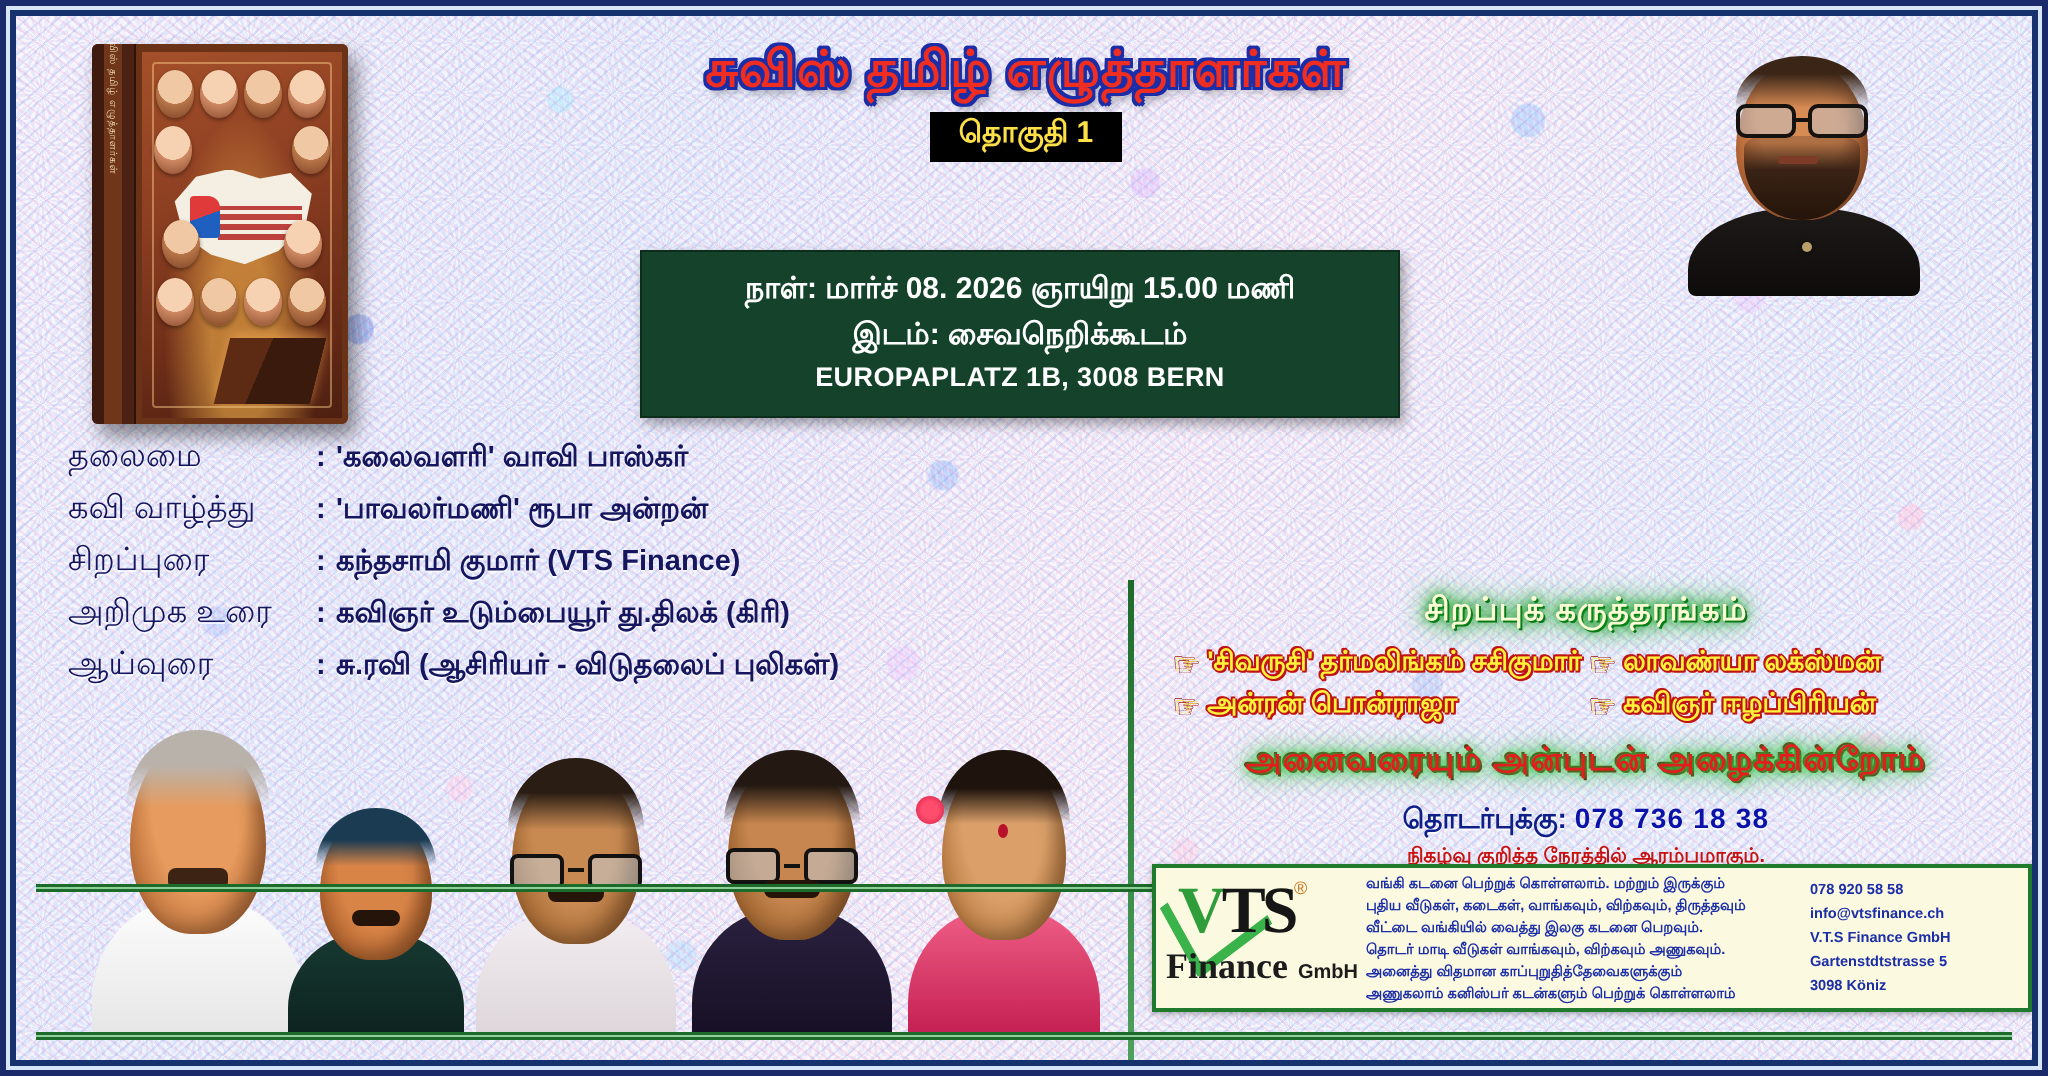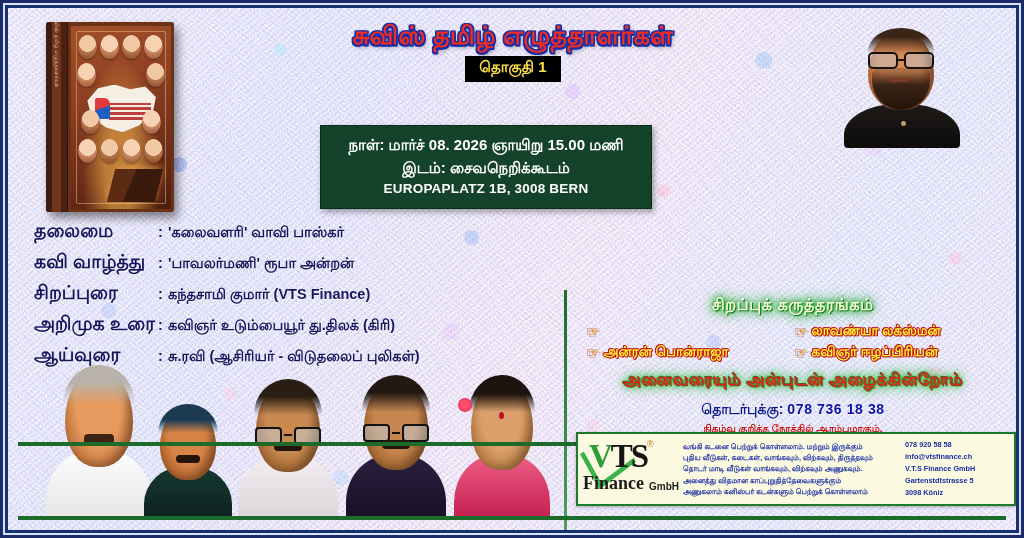--- a/index.html
+++ b/index.html
@@ -151,34 +151,34 @@
   }
   .h-badge {
     display:inline-block; margin-top: 4px;
     background:#000; color:#fde047;
     font-size:15px; font-weight:700;
     padding: 2px 14px 4px;
   }
 
   
   #greenbox {
-    position:absolute; left:312px; top:117px; width:332px;
+    position:absolute; left:312px; top:117px; width:380px;
     background:#14422a; border:1px solid #0d2d1c;
     padding: 8px 10px 9px; text-align:center;
     box-shadow: 2px 3px 6px rgba(0,0,0,.35);
   }
   .gb-l1, .gb-l2 { color:#ffffff; font-size:15px; font-weight:700; line-height:1.5; }
   .gb-l3 { color:#ffffff; font-size:13.5px; font-weight:700; line-height:1.5; letter-spacing:.2px; }
 
   
   #credits { position:absolute; left:26px; top:208px; width:470px; }
   .cr-row { display:flex; align-items:baseline; line-height:1.63; }
   .cr-k {
     width: 124px; flex: 0 0 124px;
-    color:#16165e; font-size:19px; font-weight:700;
+    color:#16165e; font-size:16px; font-weight:400;
     text-shadow: 0 1px 0 rgba(255,255,255,.75);
   }
   .cr-s { width:10px; flex:0 0 10px; color:#16165e; font-size:14.5px; font-weight:700; }
   .cr-v {
     color:#16165e; font-size:14.5px; font-weight:700;
     text-shadow: 0 1px 0 rgba(255,255,255,.75);
   }
 
   
   #portrait { position:absolute; right: 52px; top: 20px; width: 124px; height: 120px; }
@@ -487,20 +487,21 @@
       </div>
     </div>
 
     <div class="vdiv"></div>
 
     <div id="seminar">
       <div class="sem-title">சிறப்புக் கருத்தரங்கம்</div>
       <div class="sem-grid">
         <div class="sem-name">
           <span class="hand-icon">☞</span>
+          <span>'சிவருசி' தர்மலிங்கம் சசிகுமார்</span>
         </div>
         <div class="sem-name">
           <span class="hand-icon">☞</span>
           <span>லாவண்யா லக்ஸ்மன்</span>
         </div>
         <div class="sem-name">
           <span class="hand-icon">☞</span>
           <span>அன்ரன் பொன்ராஜா</span>
         </div>
         <div class="sem-name">
@@ -522,20 +523,21 @@
       <div class="ad-logo">
         <div class="vts-check"></div>
         <div class="vts"><span class="v">V</span><span class="t">T</span><span class="s">S</span></div>
         <div class="vts-reg">®</div>
         <div class="vts-fin">Finance</div>
         <div class="vts-gmbh">GmbH</div>
       </div>
       <div class="ad-body">
         <div>வங்கி கடனை பெற்றுக் கொள்ளலாம். மற்றும் இருக்கும்</div>
         <div>புதிய வீடுகள், கடைகள், வாங்கவும், விற்கவும், திருத்தவும்</div>
+        <div>வீட்டை வங்கியில் வைத்து இலகு கடனை பெறவும்.</div>
         <div>தொடர் மாடி வீடுகள் வாங்கவும், விற்கவும் அணுகவும்.</div>
         <div>அனைத்து விதமான காப்புறுதித்தேவைகளுக்கும்</div>
         <div>அணுகலாம் கனிஸ்பர் கடன்களும் பெற்றுக் கொள்ளலாம்</div>
       </div>
       <div class="ad-contact">
         <div>078 920 58 58</div>
         <div>info@vtsfinance.ch</div>
         <div>V.T.S  Finance GmbH</div>
         <div>Gartenstdtstrasse 5</div>
         <div>3098 Köniz</div>

